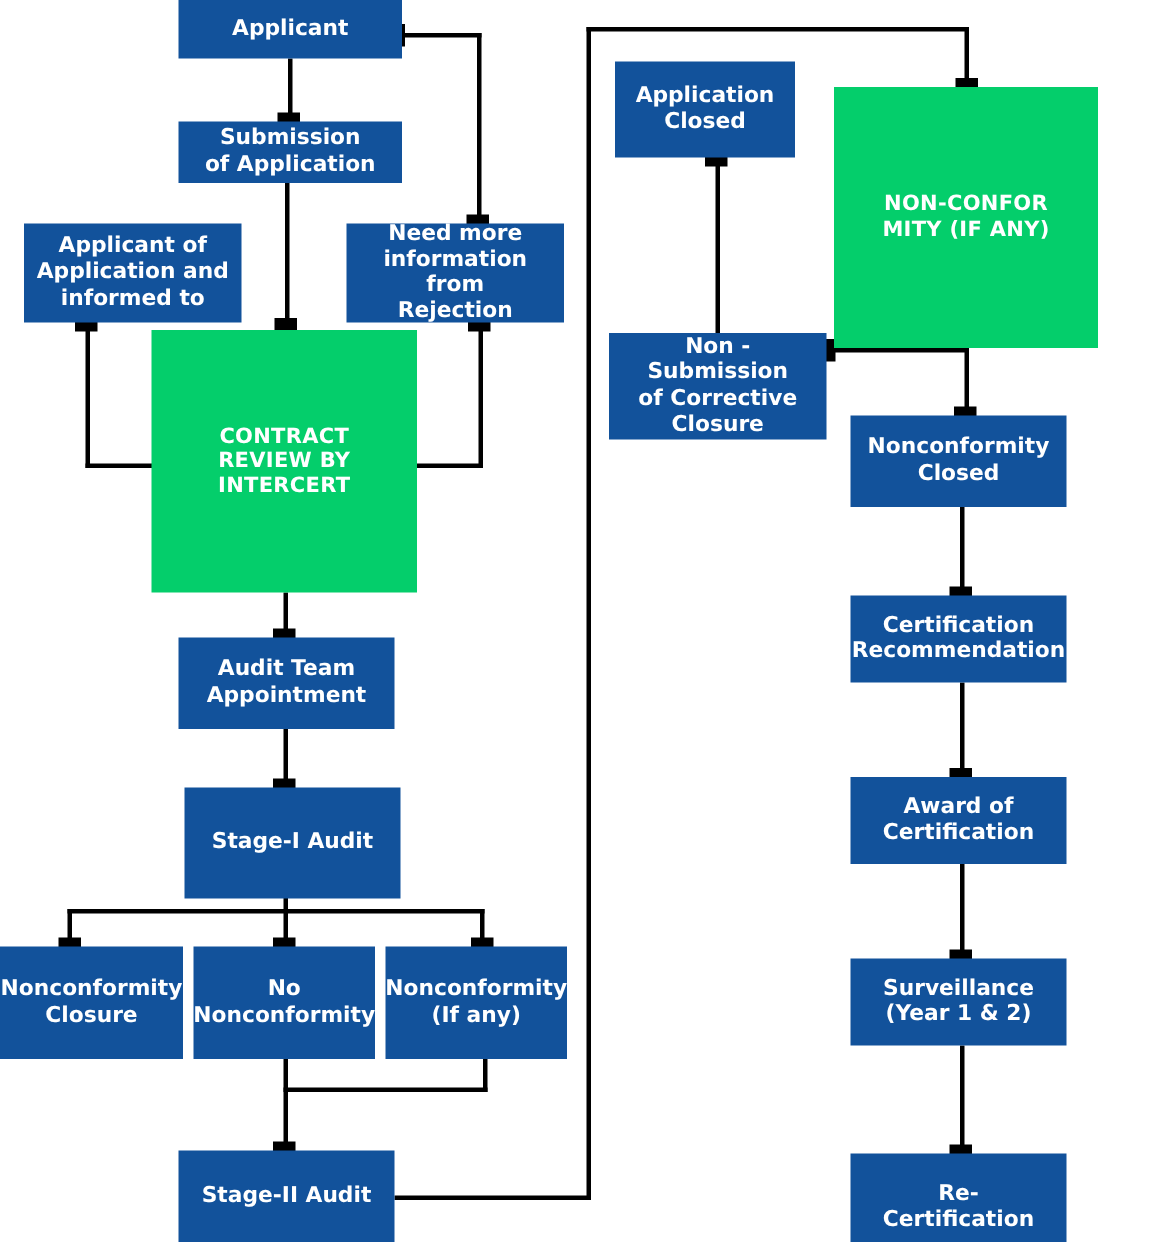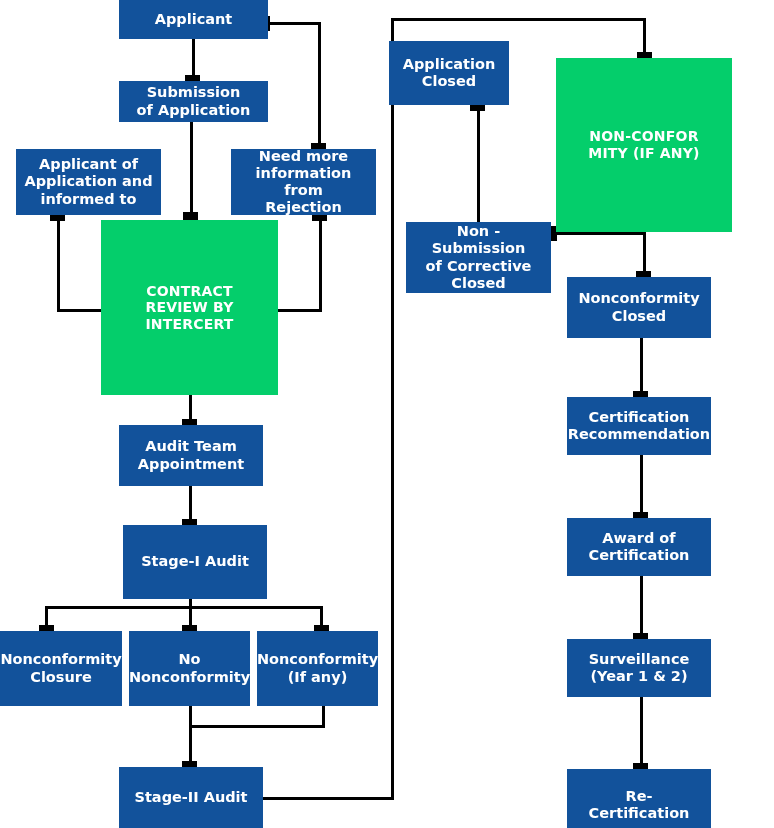--- a/index.html
+++ b/index.html
@@ -136,26 +136,26 @@
 Closure</div>
 
   <div class="node blue" style="left:129px;top:631px;width:121px;height:75px;">No
 Nonconformity</div>
 
   <div class="node blue" style="left:257px;top:631px;width:121px;height:75px;">Nonconformity
 (If any)</div>
 
   <div class="node blue" style="left:119px;top:767px;width:144px;height:61px;">Stage-II Audit</div>
 
-  <div class="node blue" style="left:389px;top:41px;width:120px;height:64px;">Application
+  <div class="node blue" style="left:410px;top:41px;width:120px;height:64px;">Application
 Closed</div>
 
   <div class="node blue" style="left:406px;top:222px;width:145px;height:71px;">Non -Submission
 of Corrective
-Closed</div>
+Closure</div>
 
   <div class="node green" style="left:556px;top:58px;width:176px;height:174px;">NON-CONFOR
 MITY (IF ANY)</div>
 
   <div class="node blue" style="left:567px;top:277px;width:144px;height:61px;">Nonconformity
 Closed</div>
 
   <div class="node blue" style="left:567px;top:397px;width:144px;height:58px;">Certification
 Recommendation</div>
 

